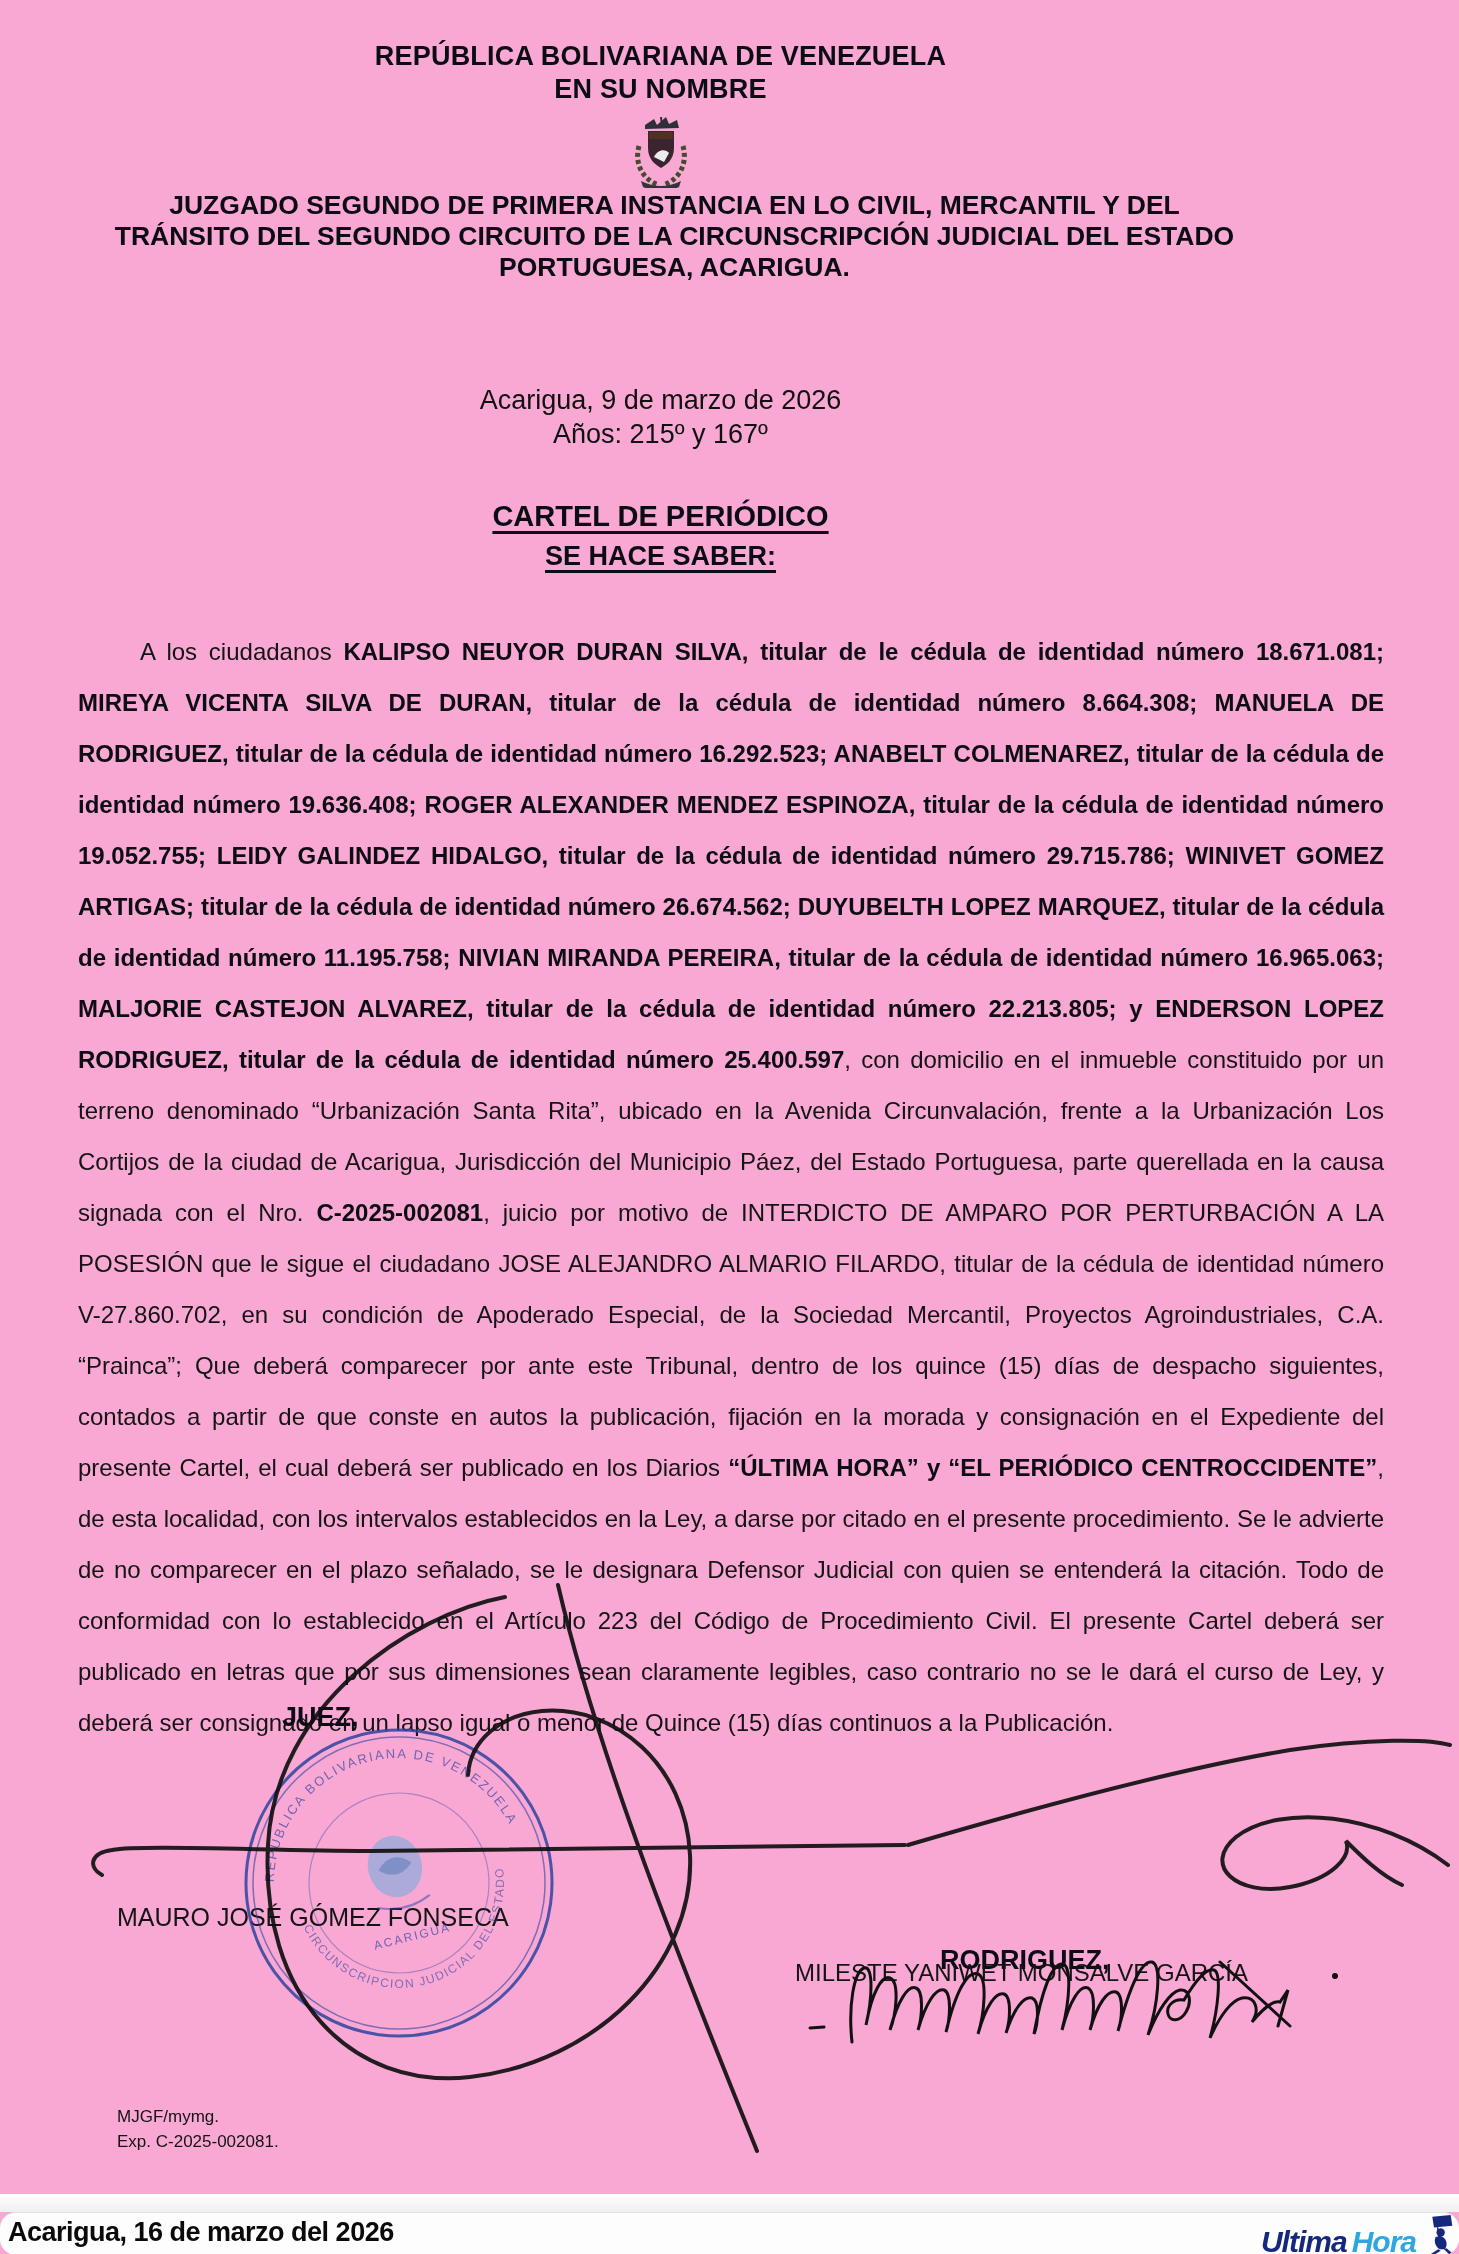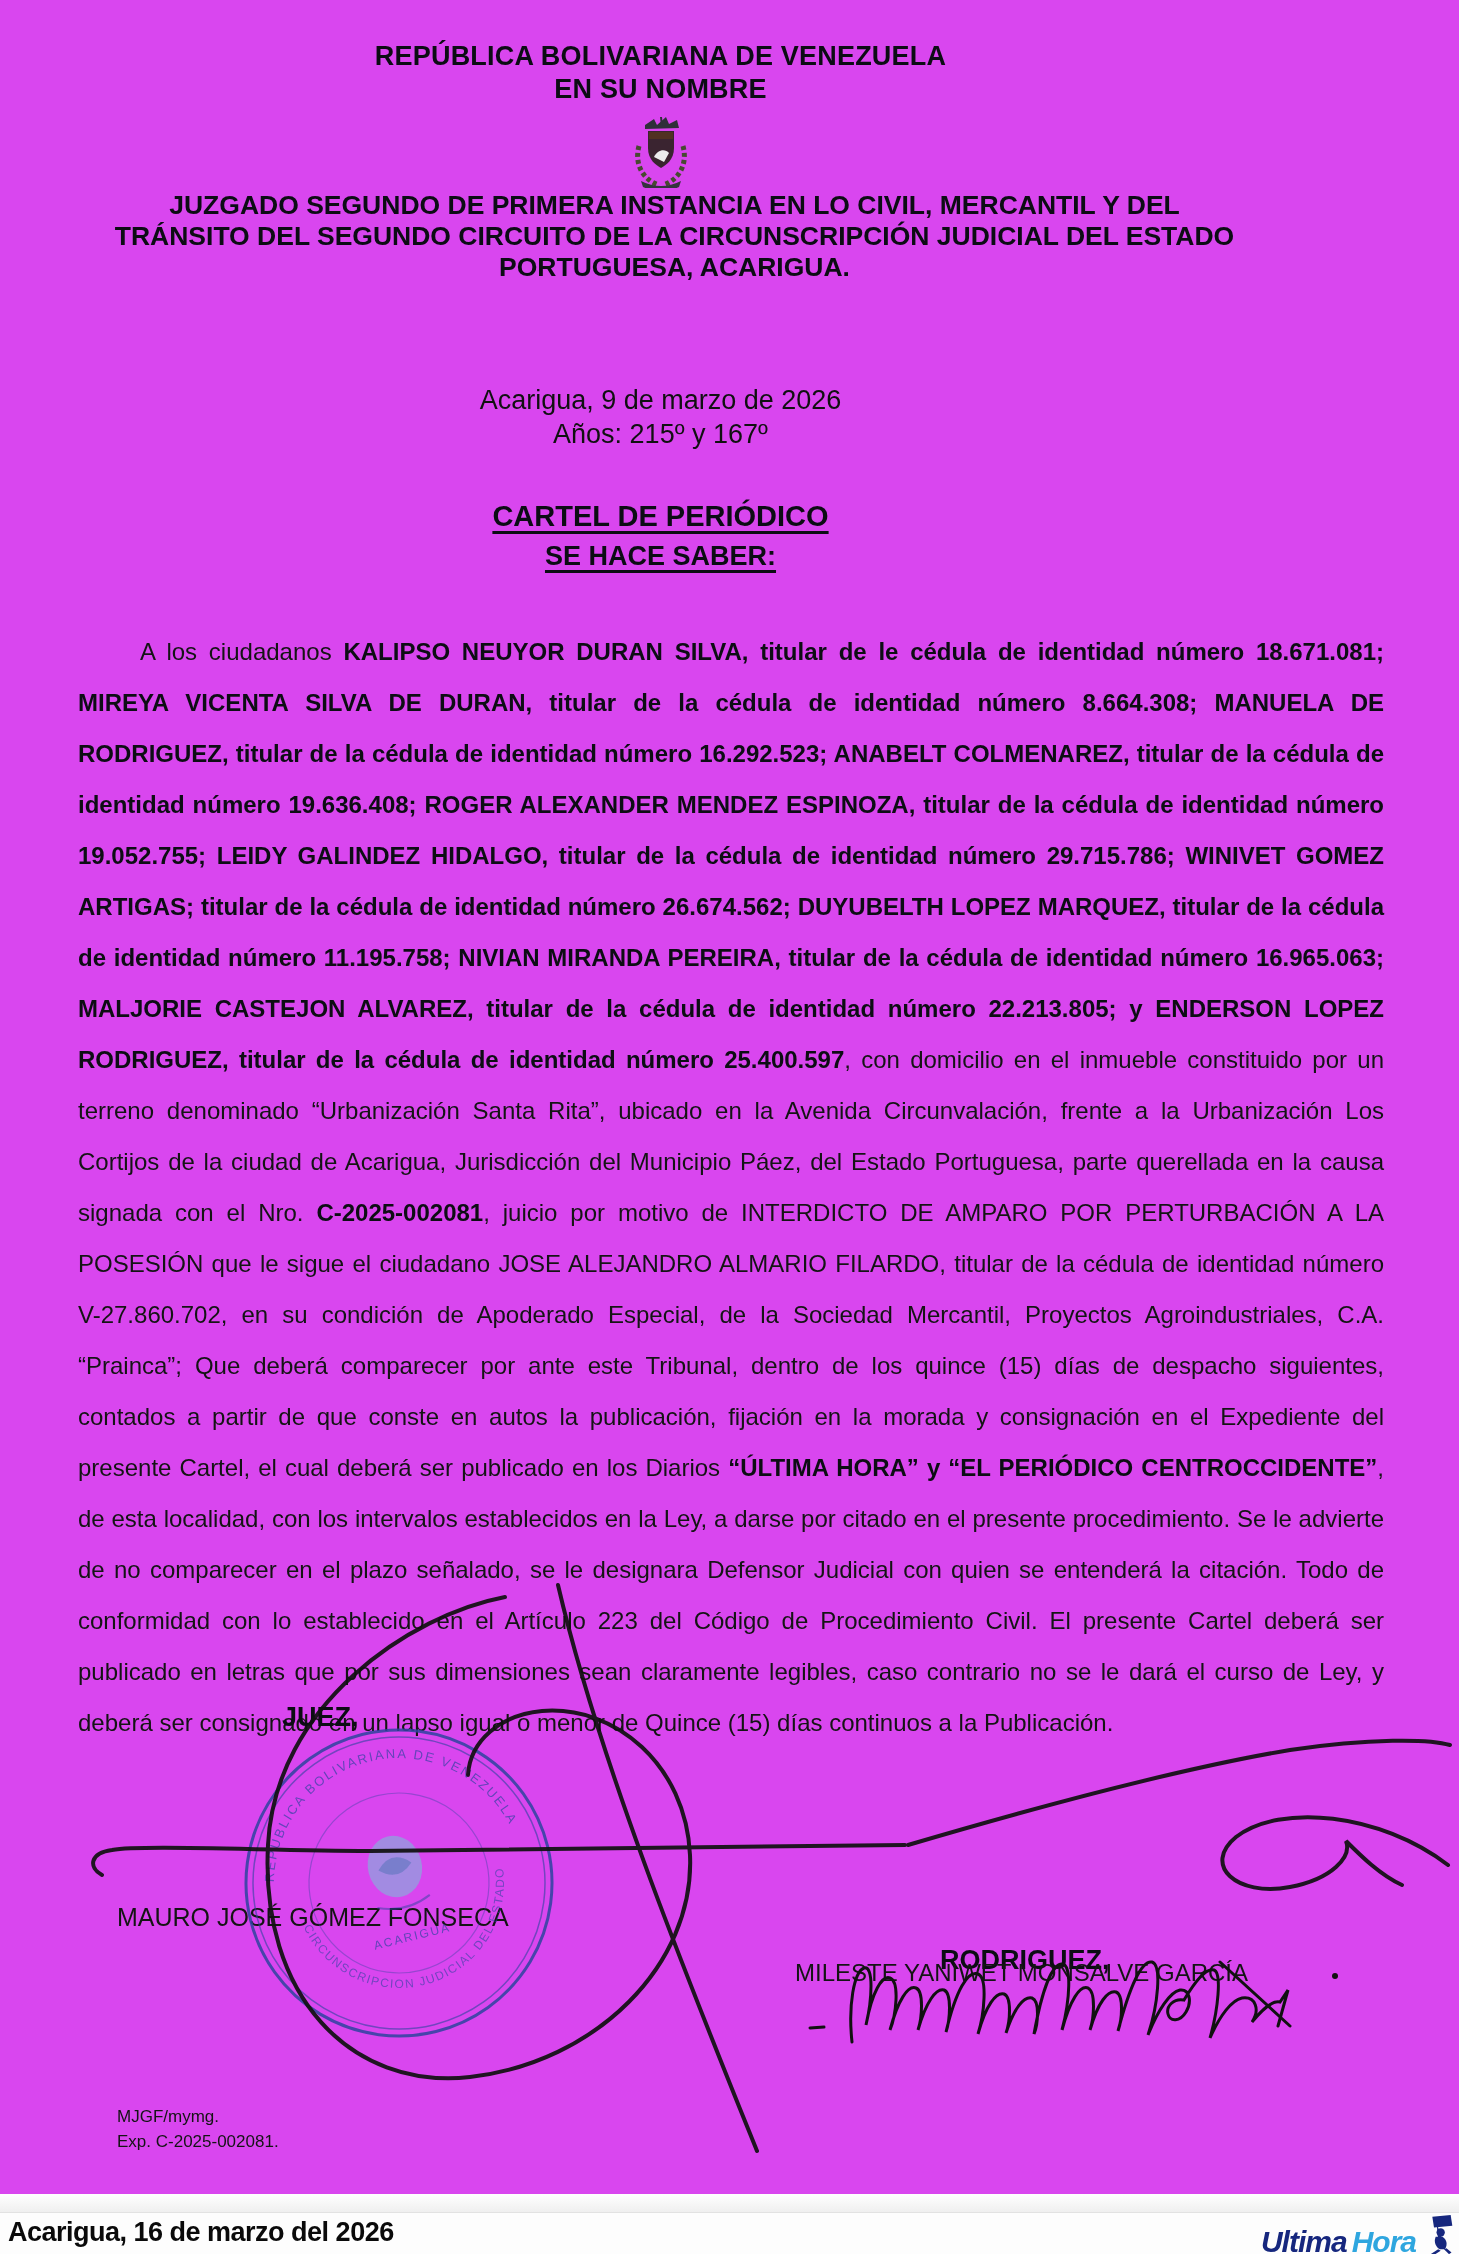--- a/index.html
+++ b/index.html
@@ -1,16 +1,16 @@
 <!DOCTYPE html>
 <html><head>
 <meta charset="utf-8">
 <style>
   html,body{margin:0;padding:0;background:#ffffff;}
-  .page{position:relative;width:1459px;height:2254px;background:#d946ef;overflow:hidden;
+  .page{position:relative;width:1459px;height:2254px;background:#f9a8d4;overflow:hidden;
         font-family:"Liberation Sans",sans-serif;color:#121212;}
   .doc{position:absolute;top:40px;left:78px;width:1306px;}
   .cblock{width:1165px;text-align:center;}
   .hline{font-weight:bold;font-size:27px;line-height:33px;letter-spacing:.2px;color:#0c0c14;}
   .emblem{margin:6px auto 2px auto;width:62px;height:76px;}
   .court{font-weight:bold;font-size:26.5px;line-height:31px;margin-top:2px;color:#0c0c14;margin-left:28px;}
   .dateblock{margin-top:100px;font-size:27px;line-height:34px;color:#101010;}
   .titleblock{margin-top:45px;}
   .title1{font-weight:bold;font-size:29px;line-height:40px;text-decoration:underline;
           text-decoration-thickness:2.5px;text-underline-offset:5px;color:#0c0c14;}
@@ -19,21 +19,21 @@
   .body{margin-top:50px;width:1306px;font-size:24px;line-height:51px;text-align:justify;
         text-indent:62px;color:#141414;}
   .body .b{font-weight:bold;color:#0d0d14;}
   .sig-label{position:absolute;font-weight:bold;font-size:27px;color:#0c0c14;}
   .sig-name{position:absolute;font-size:25px;color:#141414;}
   .smallref{position:absolute;left:117px;top:2104px;font-size:17px;line-height:25px;color:#141414;}
   .overlay{position:absolute;pointer-events:none;}
   .prefooter{position:absolute;left:0;top:2194px;width:100%;height:18px;
              background:linear-gradient(#ffffff,#efefef);}
   .footer{position:absolute;left:0;top:2212px;width:100%;height:42px;background:#fdfdfd;
-          border-top:1px solid #e2e2e2;}
+          border-top:1px solid #e2e2e2;border-radius:16px;}
   .footer-date{position:absolute;left:8px;top:4px;font-weight:bold;font-size:27px;
                letter-spacing:-0.5px;color:#0a0a0a;}
   .logo{position:absolute;right:2px;top:2px;display:flex;align-items:flex-end;gap:5px;}
   .logo-txt{font-weight:bold;font-style:italic;font-size:30px;letter-spacing:-1px;line-height:34px;}
 </style>
 </head>
 <body>
 
 <div class="page">
 

